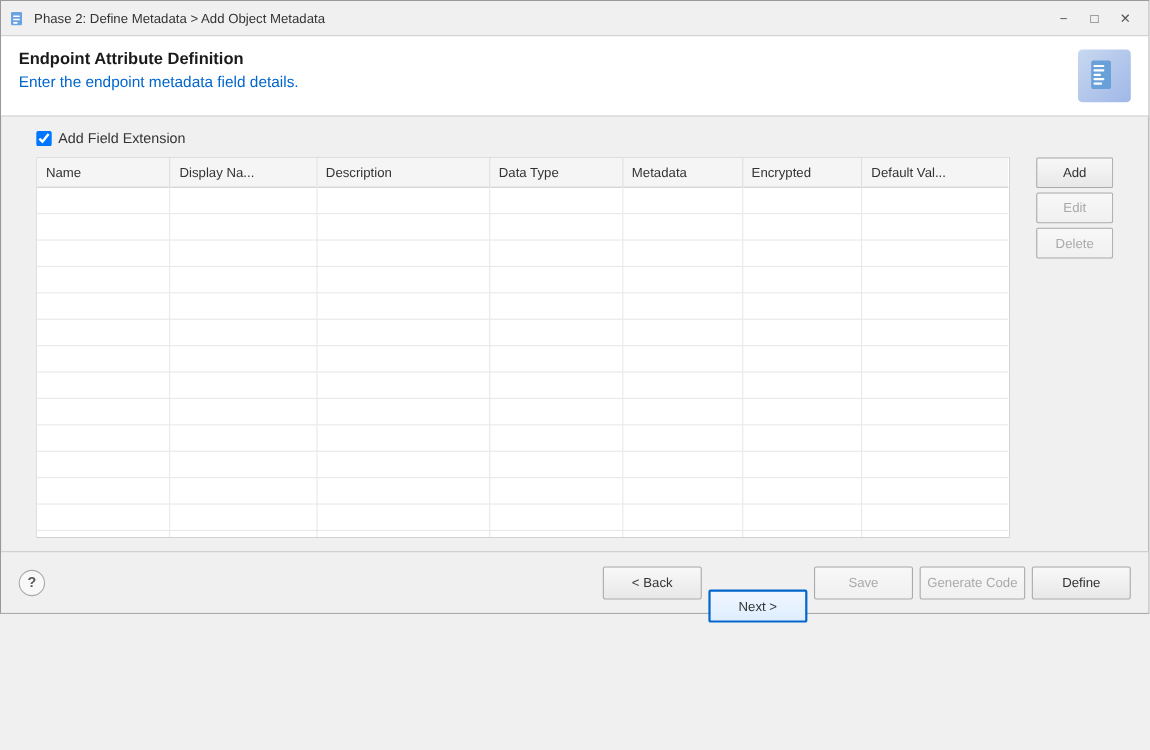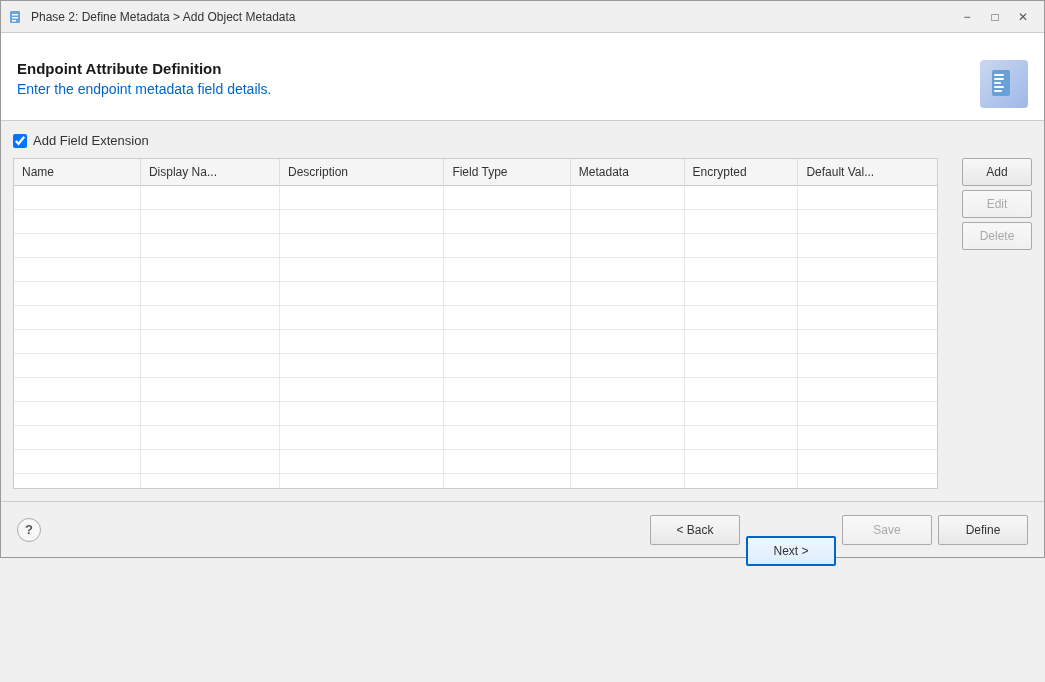--- a/index.html
+++ b/index.html
@@ -54,21 +54,21 @@
       cursor: pointer;
       display: flex;
       align-items: center;
       justify-content: center;
       font-size: 12px;
       color: #555;
     }
 
     .header-section {
       background: white;
-      padding: 27px 16px 12px 16px;
+      padding: 12px 16px 12px 16px;
       display: flex;
       align-items: flex-start;
       justify-content: space-between;
       border-bottom: 1px solid #ccc;
       flex-shrink: 0;
     }
     .header-text h1 {
       font-size: 15px;
       font-weight: bold;
       color: #1a1a1a;
@@ -84,21 +84,21 @@
       background: linear-gradient(135deg, #c8d8f0 0%, #a0b8e8 100%);
       border-radius: 4px;
       display: flex;
       align-items: center;
       justify-content: center;
       flex-shrink: 0;
     }
 
     .content-area {
       flex: 1;
-      padding: 12px 12px;
+      padding: 12px 32px;
       display: flex;
       flex-direction: column;
       gap: 10px;
       overflow: hidden;
     }
 
     .checkbox-row {
       display: flex;
       align-items: center;
       gap: 6px;
@@ -287,21 +287,21 @@
     </div>
 
     <div class="table-section">
       <div class="table-container">
         <table>
           <thead>
             <tr>
               <th class="col-name">Name</th>
               <th class="col-display">Display Na...</th>
               <th class="col-desc">Description</th>
-              <th class="col-type">Field Type</th>
+              <th class="col-type">Data Type</th>
               <th class="col-mandatory">Metadata</th>
               <th class="col-encrypted">Encrypted</th>
               <th class="col-default">Default Val...</th>
             </tr>
           </thead>
           <tbody id="table-body">
 
             <tr>
                 <td></td>
                 <td></td>
@@ -450,16 +450,17 @@
   </div>
 
   <div class="footer">
     <div class="footer-left">
       <button class="help-btn">?</button>
     </div>
     <div class="footer-right">
       <button class="footer-btn">&lt; Back</button>
       <button class="footer-btn primary">Next &gt;</button>
       <button class="footer-btn" disabled="">Save</button>
+      <button class="footer-btn" disabled="">Generate Code</button>
       <button class="footer-btn">Define</button>
     </div>
   </div>
 </div>
 
 </body></html>

